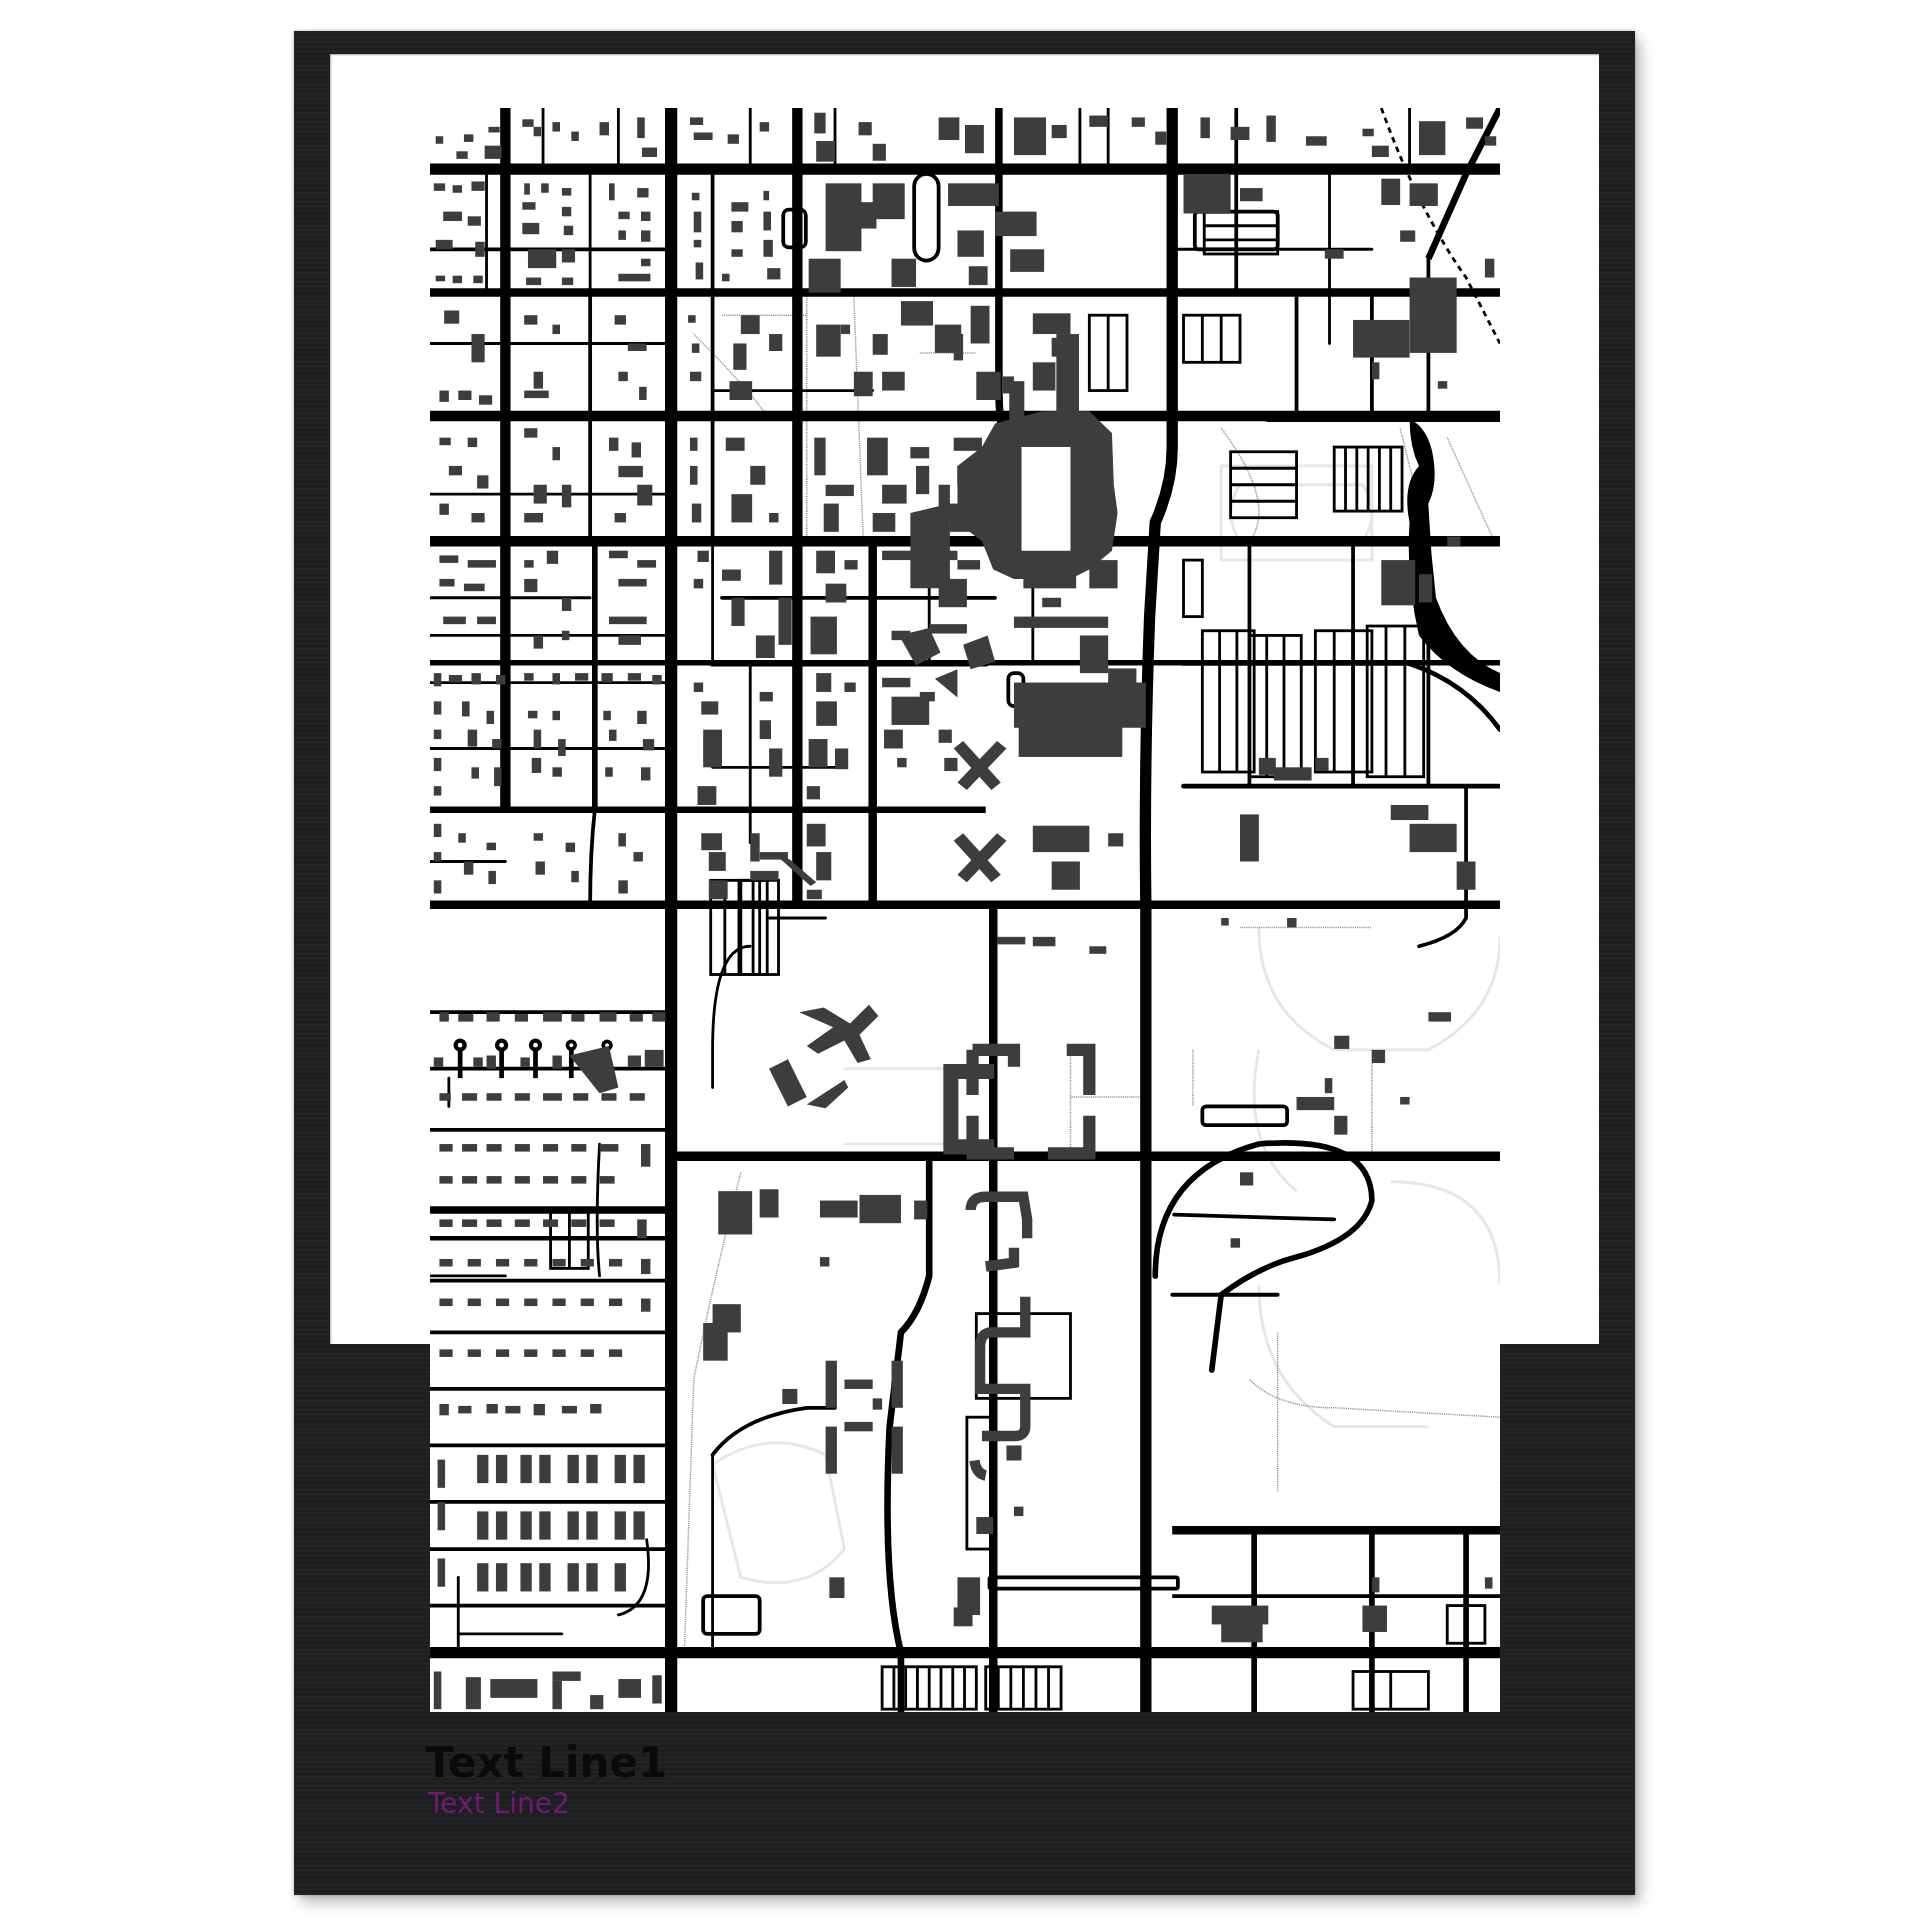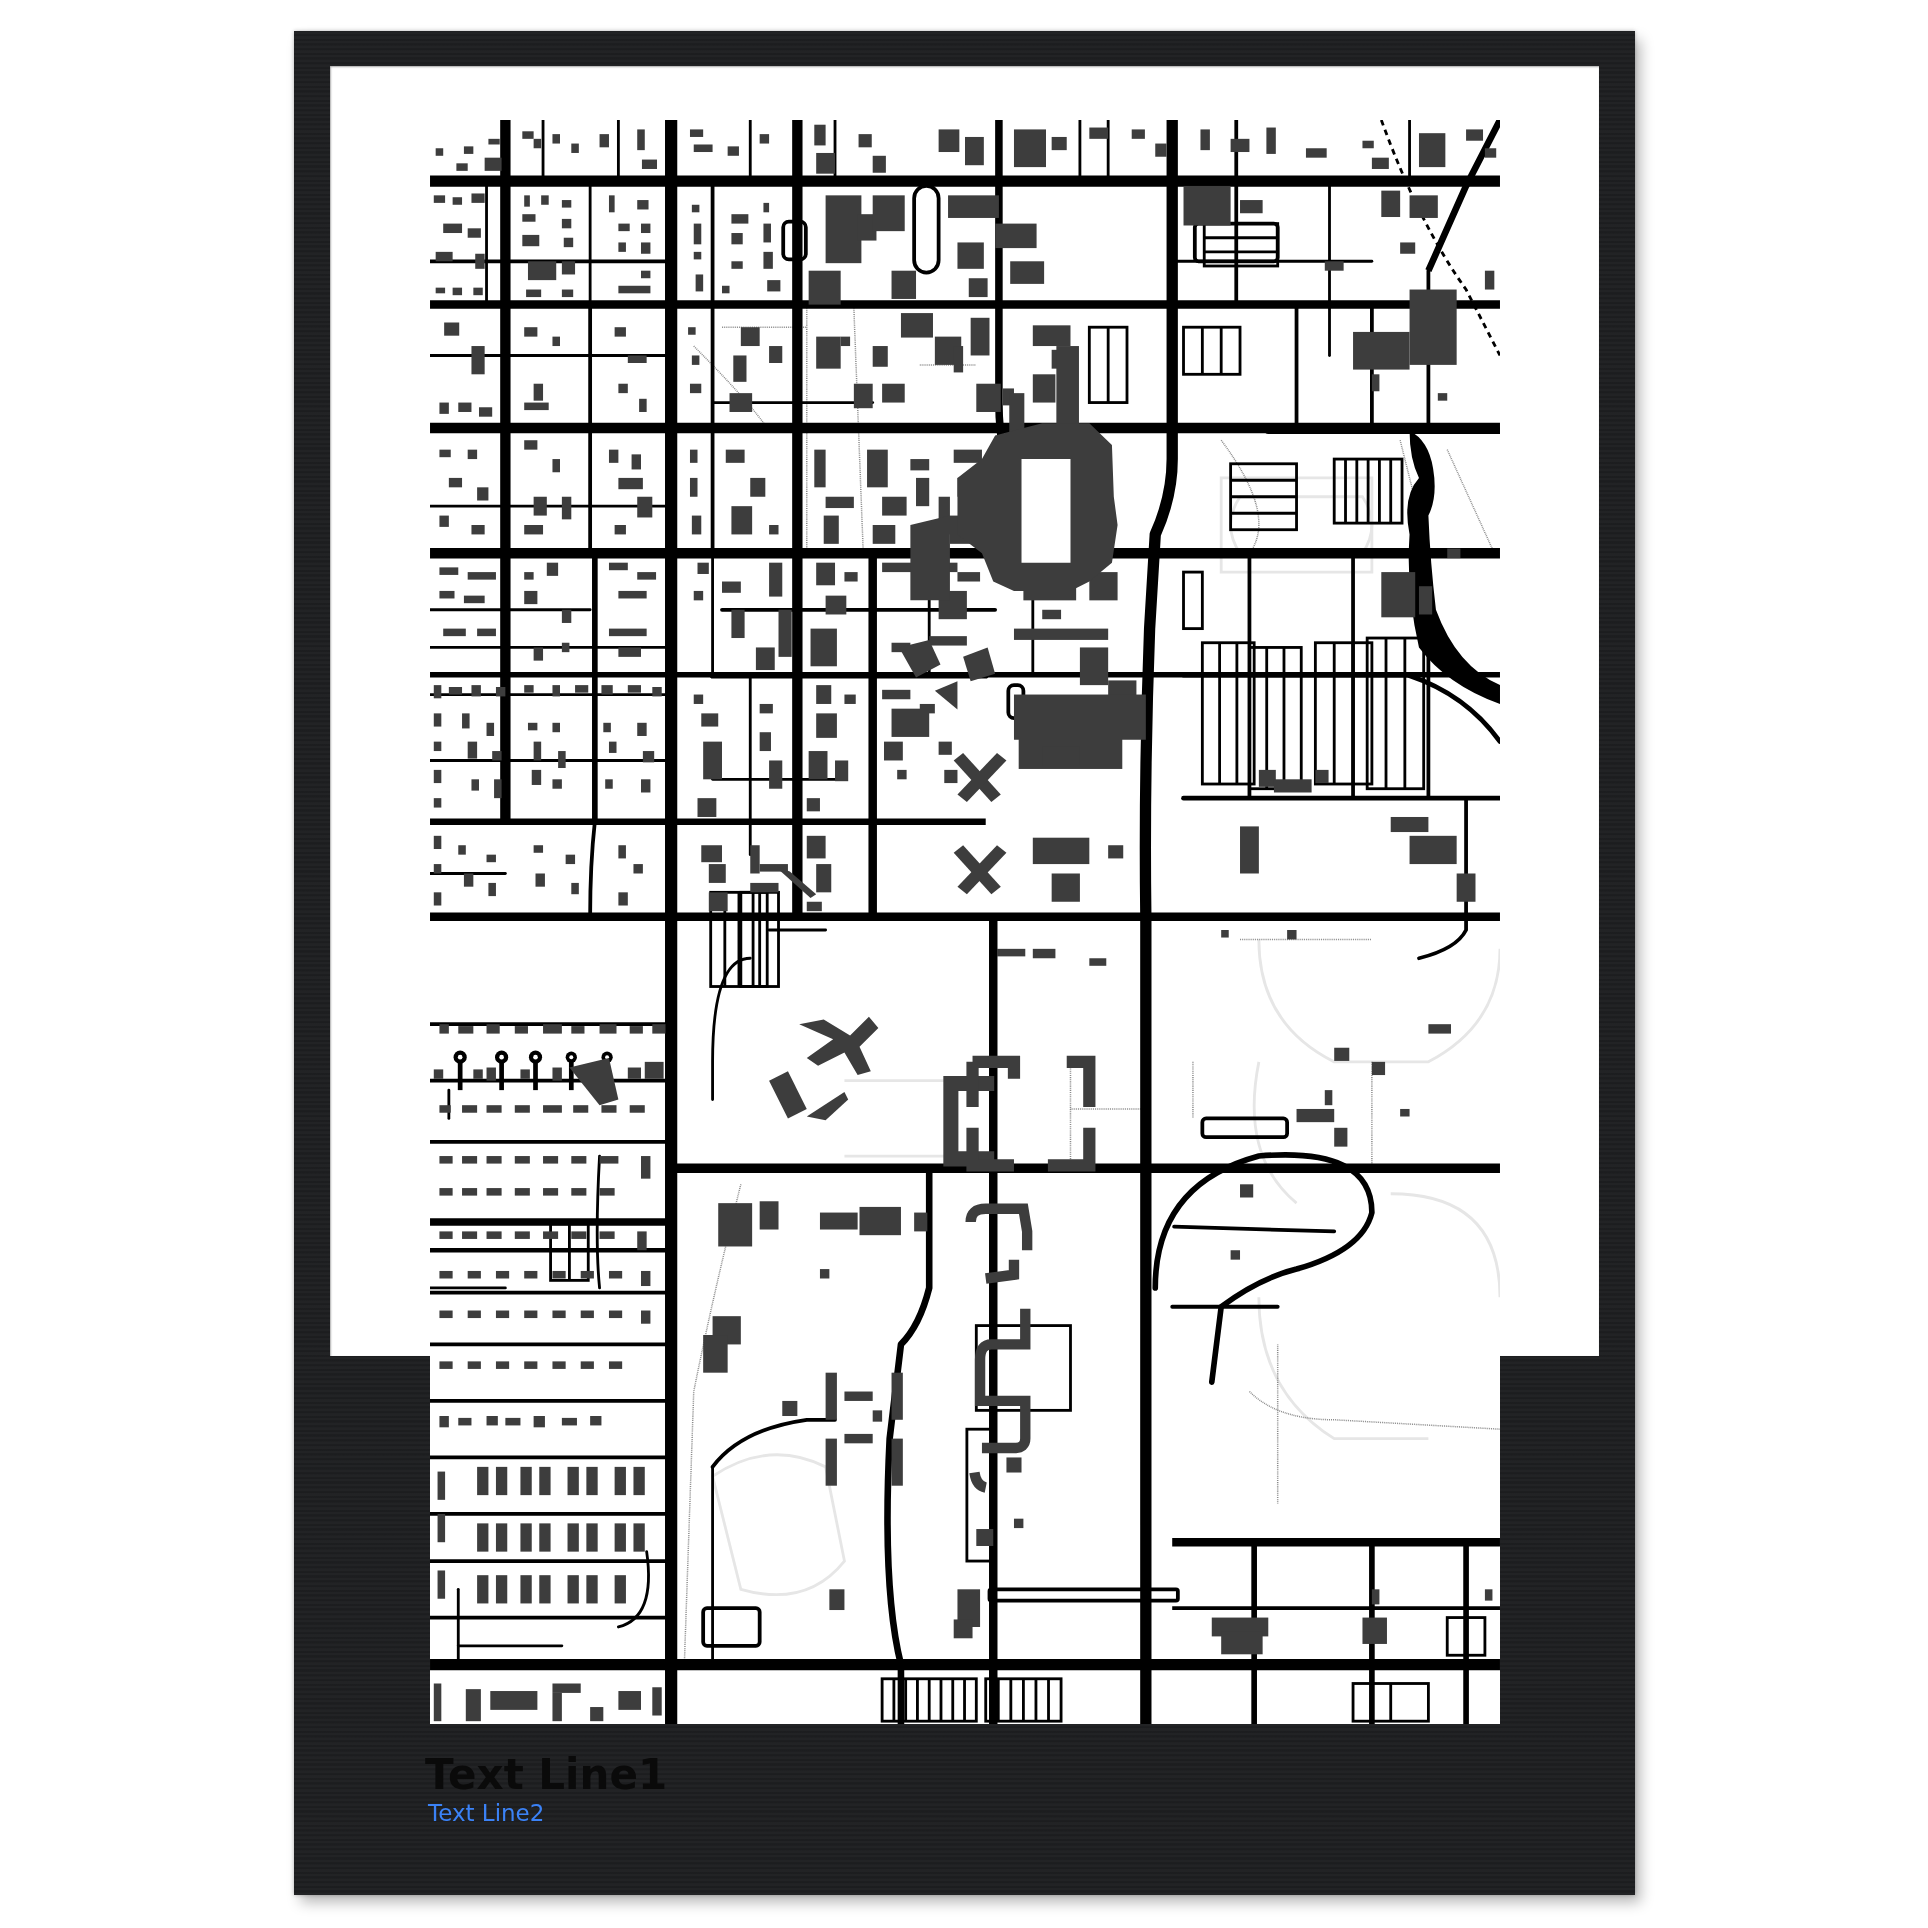--- a/index.html
+++ b/index.html
@@ -4,38 +4,38 @@
 <style>
   html, body { margin:0; padding:0; background:#ffffff; }
   body { width:1928px; height:1928px; position:relative; overflow:hidden; font-family:"DejaVu Sans", sans-serif; }
   .frame {
     position:absolute; left:294px; top:31px; width:1341px; height:1864px;
     background:#1d1e20;
     box-shadow: 5.6px 7.5px 13px rgba(0,0,0,0.28), 0 0 3.8px rgba(0,0,0,0.25);
     background-image: repeating-linear-gradient(0deg, rgba(255,255,255,0.025) 0px, rgba(255,255,255,0.025) 1.9px, rgba(0,0,0,0.04) 2.8px, rgba(0,0,0,0) 4.7px);
   }
   .mat {
-    position:absolute; left:36px; top:35px; width:1269px; height:1290px;
+    position:absolute; left:36px; top:23px; width:1269px; height:1290px;
     background:#ffffff;
     box-shadow: inset 0.9px 0.9px 1.9px rgba(0,0,0,0.35);
     text-decoration: underline;
   }
   .map {
     position:absolute; left:100px; top:54px; width:1070px; height:1604px;
     overflow:hidden; background:#ffffff;
   }
   .map svg { display:block; width:1070px; height:1604px; }
   .title {
     position:absolute; left:95px; top:1688px;
     font-family:"DejaVu Sans", sans-serif; font-weight:bold; font-size:42px; color:#0a0a0a;
     letter-spacing:0px; line-height:1;
   }
   .subtitle {
     position:absolute; left:98px; top:1736px;
-    font-family:"DejaVu Sans", sans-serif; font-weight:normal; font-size:23px; color:#3b82f6;
+    font-family:"DejaVu Sans", sans-serif; font-weight:normal; font-size:28px; color:#701a75;
     line-height:1;
   }
 </style>
 </head>
 <body>
 
 <div class="frame">
   <div class="mat">
     <div class="map">
       <svg id="map-svg" viewBox="0 0 1136 1703" xmlns="http://www.w3.org/2000/svg">

